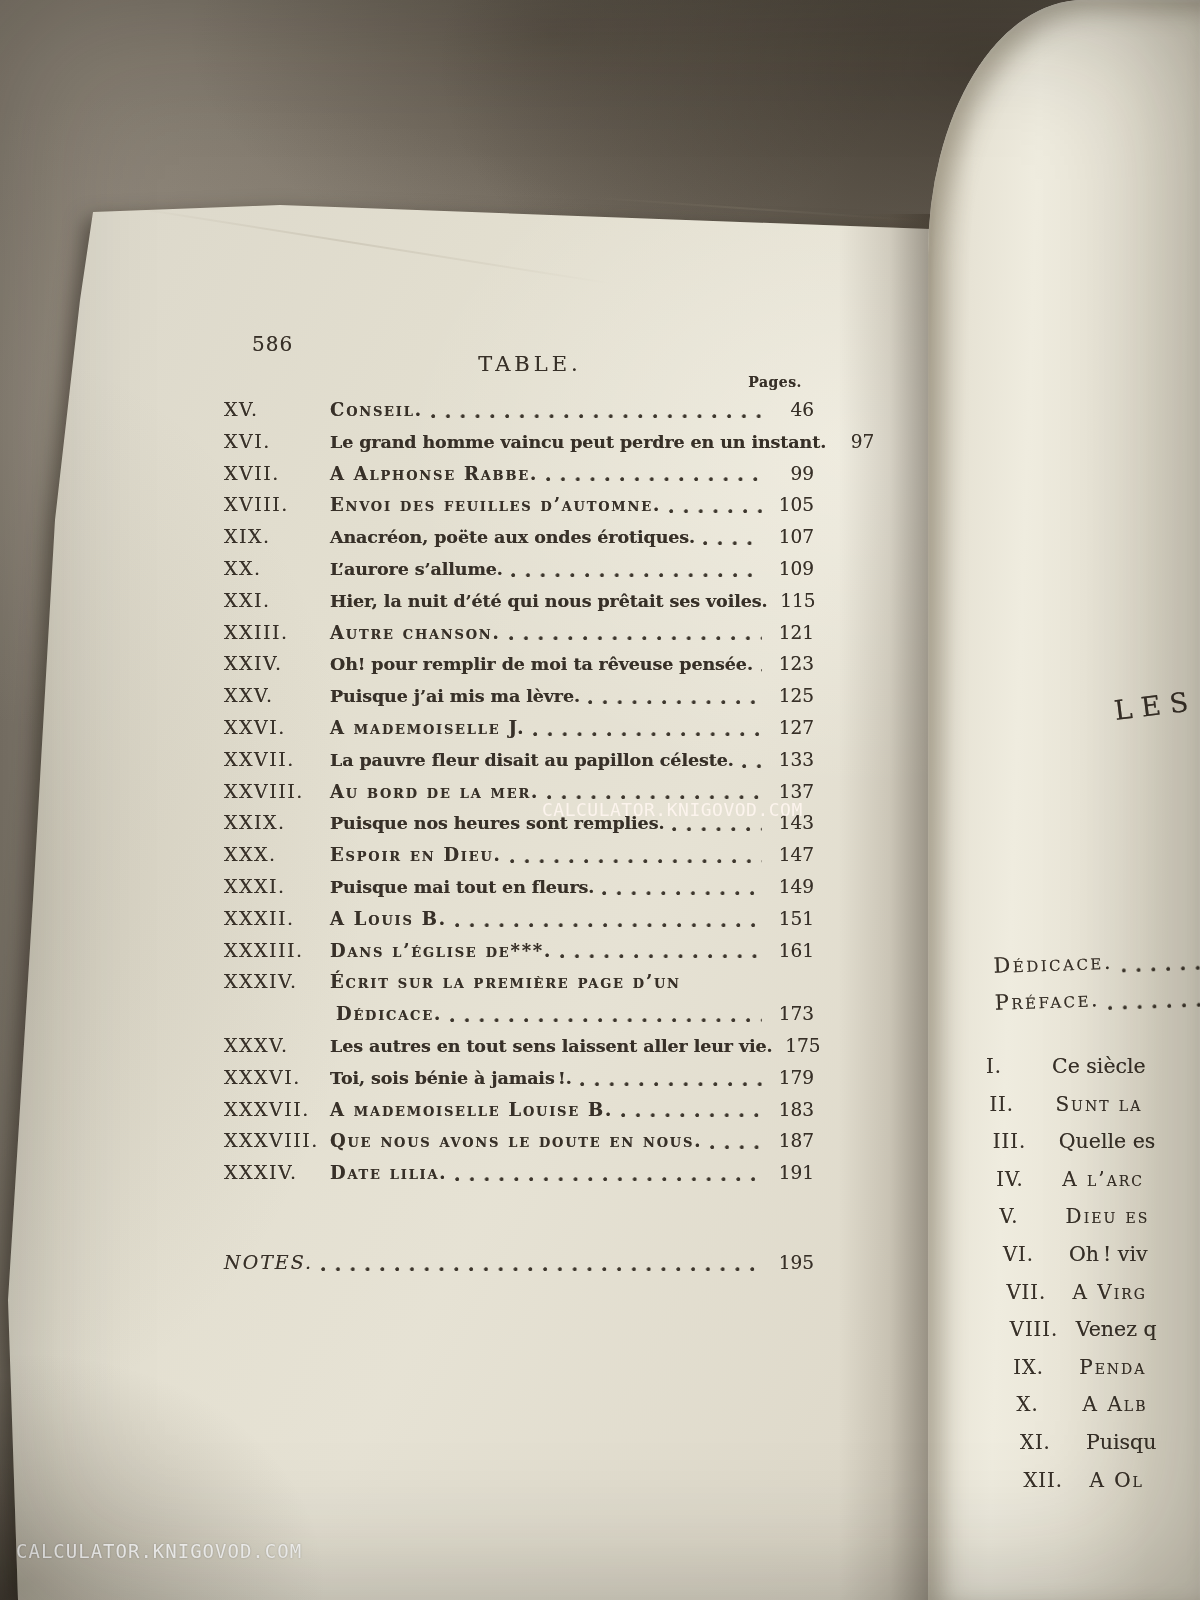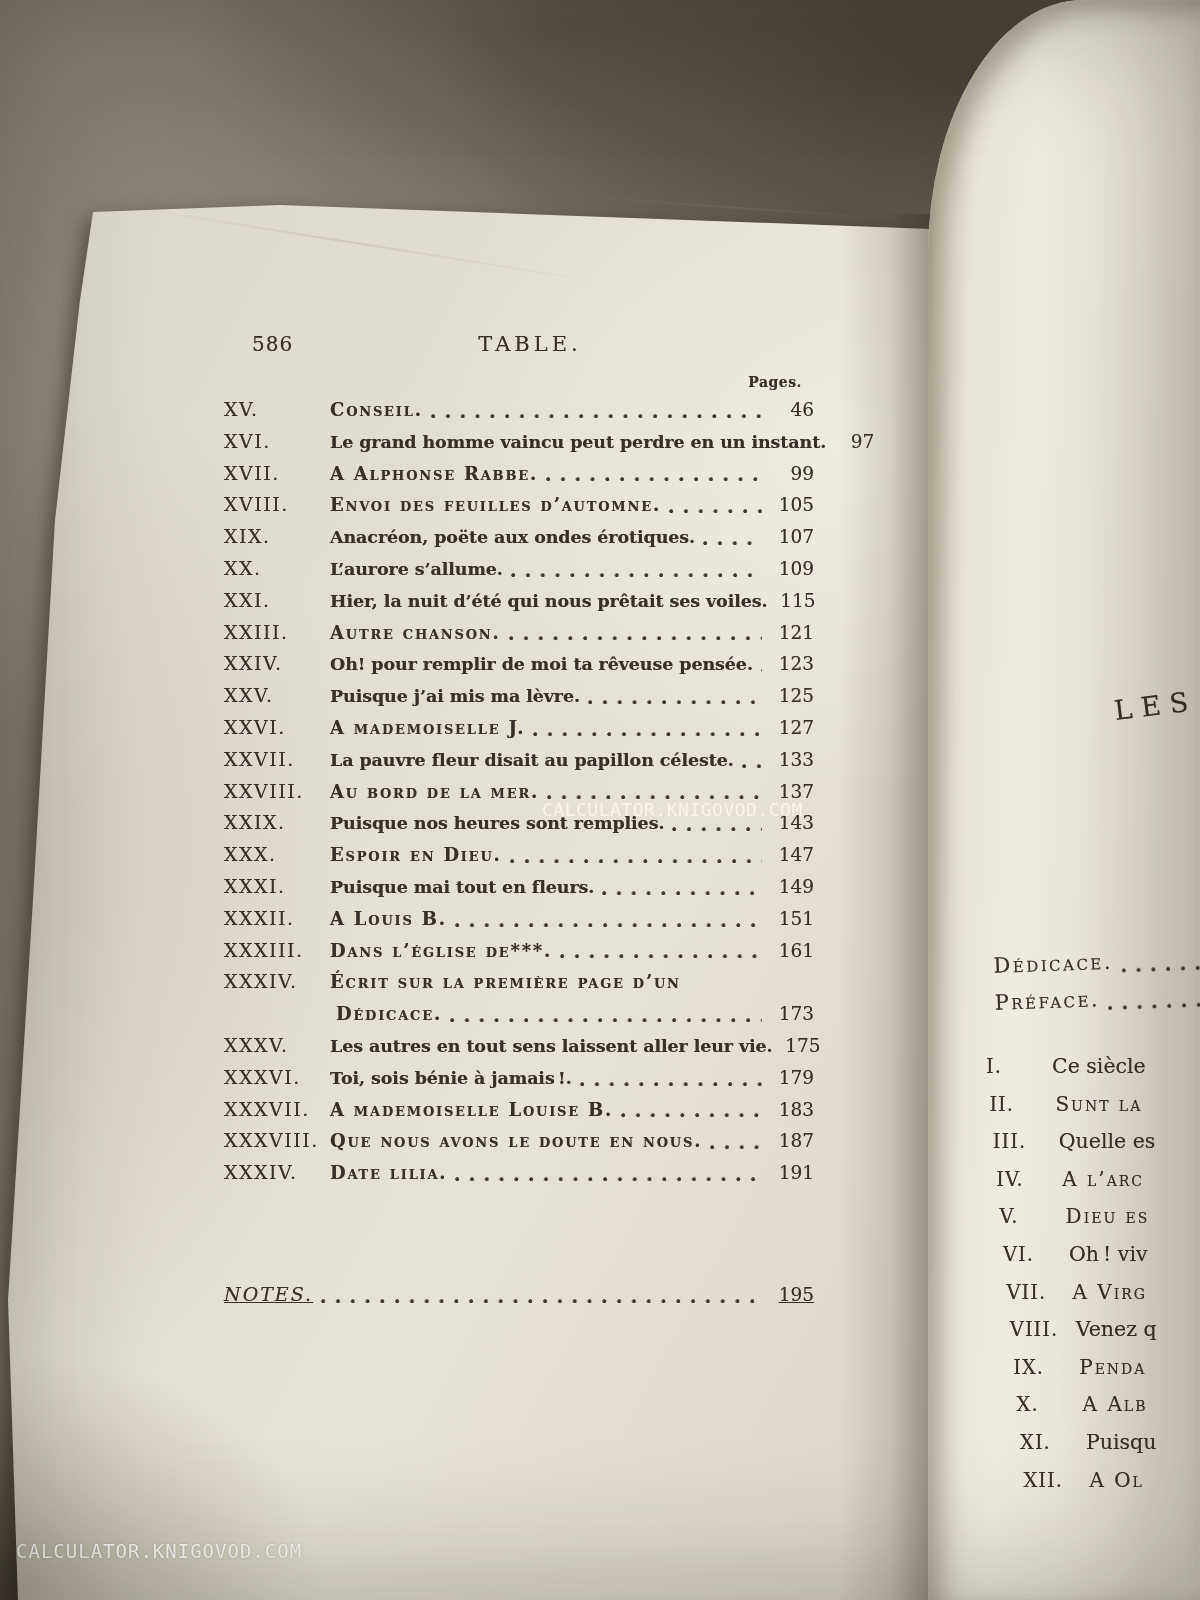--- a/index.html
+++ b/index.html
@@ -35,34 +35,34 @@
   .page-curl{
     left:928px;top:0;width:272px;height:1600px;overflow:hidden;
     border-top-left-radius:155px 255px;
     background:linear-gradient(92deg,#b5ad9c 0,#d5cfbf 16px,#e7e3d5 52px,#efecdf 115px,#eae6d8 180px,#ddd8c8 272px);
   }
   .page-curl .rim{position:absolute;inset:0;border-top-left-radius:155px 255px;
     box-shadow:inset 14px 10px 24px rgba(95,85,65,.42), inset 0 2px 3px rgba(255,255,255,.35);}
   
   .ink{color:#373028;text-shadow:0 0 .6px rgba(58,48,38,.55);}
   .folio{left:252px;top:332px;font-size:20px;letter-spacing:1px;}
-  .table-title{left:430px;top:332px;width:200px;text-align:center;font-size:21px;letter-spacing:4px;}
+  .table-title{left:430px;top:352px;width:200px;text-align:center;font-size:21px;letter-spacing:4px;}
   .pages-label{left:702px;top:374px;width:100px;text-align:right;font-size:14px;font-weight:600;letter-spacing:.5px;}
   .toc{left:224px;top:394px;width:590px;}
   .row{display:flex;align-items:baseline;line-height:30.8px;white-space:nowrap;}
   .num{flex:0 0 106px;font-size:19px;letter-spacing:1.5px;}
   .title{font-size:17.5px;letter-spacing:-.1px;font-weight:bold;}
   .title.sc{font-variant:small-caps;font-size:18px;letter-spacing:1.8px;}
   .dots{flex:1 1 0;min-width:0;height:7px;align-self:flex-end;margin:0 4px 6px 8px;
     background-image:radial-gradient(circle at 2.2px 3.2px, rgba(52,45,36,.95) 1.55px, rgba(52,45,36,0) 2.3px);
     background-repeat:repeat-x;background-size:14.8px 7px;}
   .pageno{flex:0 0 48px;text-align:right;font-size:18.5px;}
   .lines{flex:1 1 auto;min-width:0;display:block;}
   .l2{display:flex;align-items:baseline;padding-left:6px;}
-  .notes-row{margin-top:90px;text-decoration:underline;}
+  .notes-row{margin-top:58px;}
   .notes-label{font-style:italic;font-size:19px;letter-spacing:2px;}
   
   .rp-header{position:absolute;left:186px;top:690px;font-size:27px;letter-spacing:9px;transform:rotate(-7deg);}
   .rp-front{position:absolute;left:66px;top:944px;width:220px;transform:rotate(-2deg);}
   .rp-front .row{line-height:37px;}
   .rp-label{font-variant:small-caps;font-size:21px;letter-spacing:2.5px;}
   .rp-rows{position:absolute;left:58px;top:1048px;width:230px;}
   .rp-rows .row{line-height:36.6px;}
   .rp-num{flex:0 0 66px;font-size:19.5px;letter-spacing:1px;}
   .rp-title{font-size:20.5px;}

